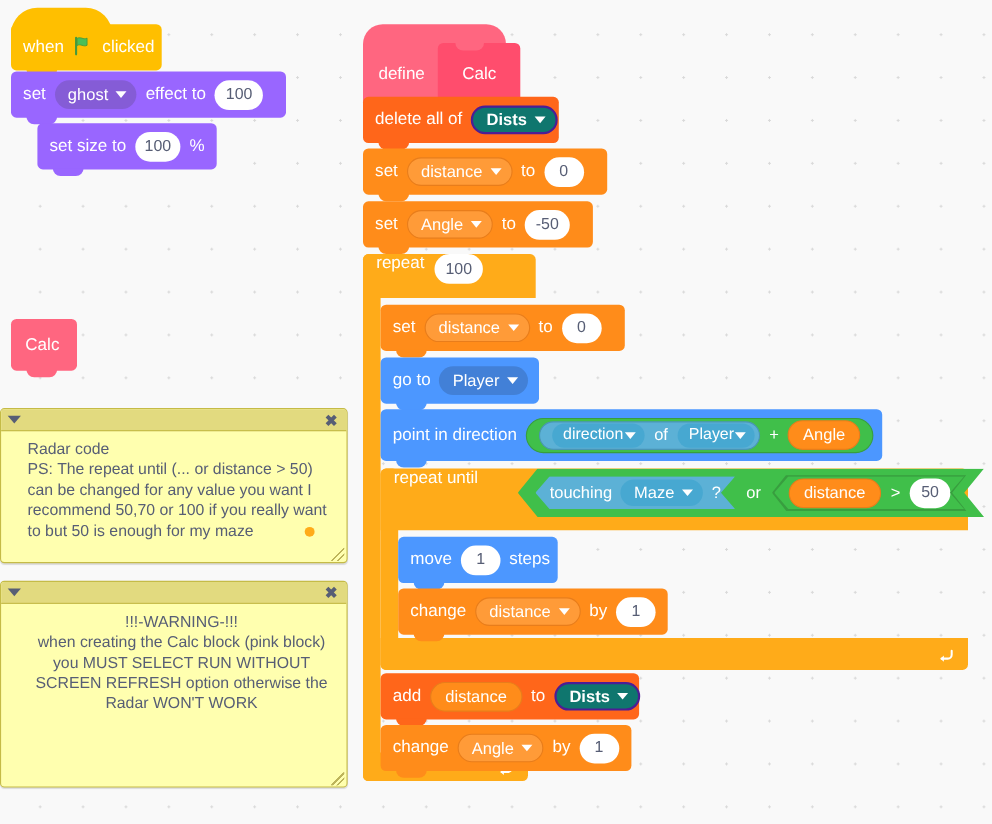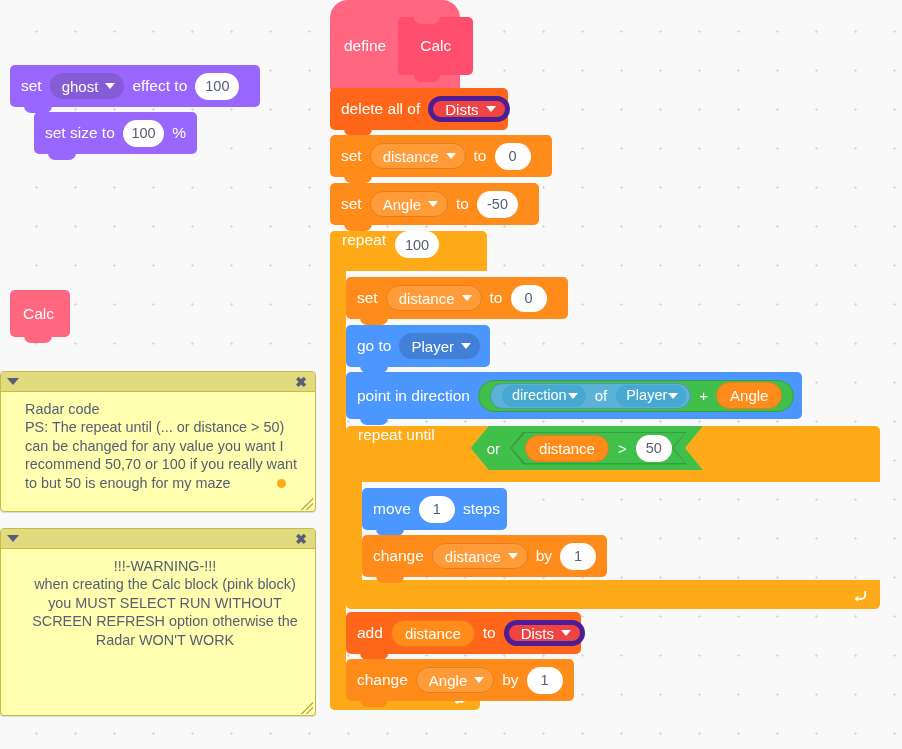--- a/index.html
+++ b/index.html
@@ -70,21 +70,21 @@
     height: 26px;
     padding: 0 9px 0 12px;
     border-radius: 13px;
     font-size: 15px;
     color: #fff;
   }
   .f-events  { background: #E6AC00; }
   .f-looks   { background: #855CD6; }
   .f-motion  { background: #4280D7; }
   .f-vars    { background: #FF9B38; border: 1px solid #E87D1B; }
-  .f-list    { background: #ef4444; border: 5px solid #4c1d95; }
+  .f-list    { background: #0f766e; border: 2px solid #4c1d95; font-weight: bold; }
   .f-sensing { background: #47A8D1; }
 
   .caret {
     width: 0; height: 0;
     border-left: 5px solid transparent;
     border-right: 5px solid transparent;
     border-top: 6px solid #fff;
     display: inline-block;
   }
 
@@ -338,20 +338,31 @@
       linear-gradient(135deg, transparent 70%, #BDB45A 70%, #BDB45A 78%, transparent 78%);
   }
 
   .flag-icon { display: inline-block; vertical-align: middle; }
 </style>
 </head>
 <body>
 
 <div id="workspace">
 
+  <div class="blk hat c-events bump" style="left:10px; top:22px; width:137px; height:42px;">
+    <div class="dome"></div>
+    <span class="lbl">when</span>
+    <span class="flag-icon">
+      <svg width="19" height="19" viewBox="0 0 24 24">
+        <path d="M4 3 L4 22" stroke="#45993D" stroke-width="2.4" stroke-linecap="round" fill="none"></path>
+        <path d="M5.2 3.6 C9 1.2 12.4 5.6 16.6 3.4 L16.6 11.6 C12.4 13.8 9 9.4 5.2 11.8 Z" fill="#4CBF56" stroke="#45993D" stroke-width="1"></path>
+      </svg>
+    </span>
+    <span class="lbl">clicked</span>
+  </div>
 
   <div class="blk c-looks bump" style="left:10px; top:65px; width:250px; height:42px;">
     <span class="lbl">set</span>
     <span class="field f-looks">
       <span>ghost</span>
       <span class="caret"></span>
     </span>
     <span class="lbl">effect to</span>
     <span class="num">100</span>
   </div>
@@ -388,21 +399,21 @@
       <span class="xmark">✖</span>
     </div>
     <div class="comment-body centered">!!!-WARNING-!!!
 when creating the Calc block (pink block)
 you MUST SELECT RUN WITHOUT
 SCREEN REFRESH option otherwise the
 Radar WON'T WORK</div>
     <span class="resize-grip"></span>
   </div>
 
-  <div class="define-hat" style="left:330px; top:0; width:130px; height:92px;">
+  <div class="define-hat" style="left:330px; top:22px; width:130px; height:92px;">
     <span class="lbl">define</span>
     <span class="proto">
       <span>Calc</span>
     </span>
   </div>
 
   <div class="blk c-list bump" style="left:330px; top:88px; width:178px; height:42px;">
     <span class="lbl">delete all of</span>
     <span class="field f-list">
       <span>Dists</span>
@@ -483,20 +494,28 @@
       <span>+</span>
       <span class="reporter">Angle</span>
     </span>
   </div>
 
   <div class="cblock c-control" style="left:346px; top:426px; width:16px; height:183px;"></div>
   <div class="cblock c-control" style="left:346px; top:426px; width:534px; height:56px; border-radius:5px 5px 0 0;">
     <div class="c-head" style="height:56px;gap:36px;">
       <span class="lbl">repeat until</span>
       <span class="hex outer" style="background:#40BF4A;">
+        <span class="hex-sensing">
+          <span>touching</span>
+          <span class="field f-sensing" style="height:24px;">
+            <span>Maze</span>
+            <span class="caret"></span>
+          </span>
+          <span>?</span>
+        </span>
         <span>or</span>
         <span class="hex-ring">
           <span class="hex-inner-green">
             <span class="reporter">distance</span>
             <span>&gt;</span>
             <span class="num">50</span>
           </span>
         </span>
       </span>
     </div>

